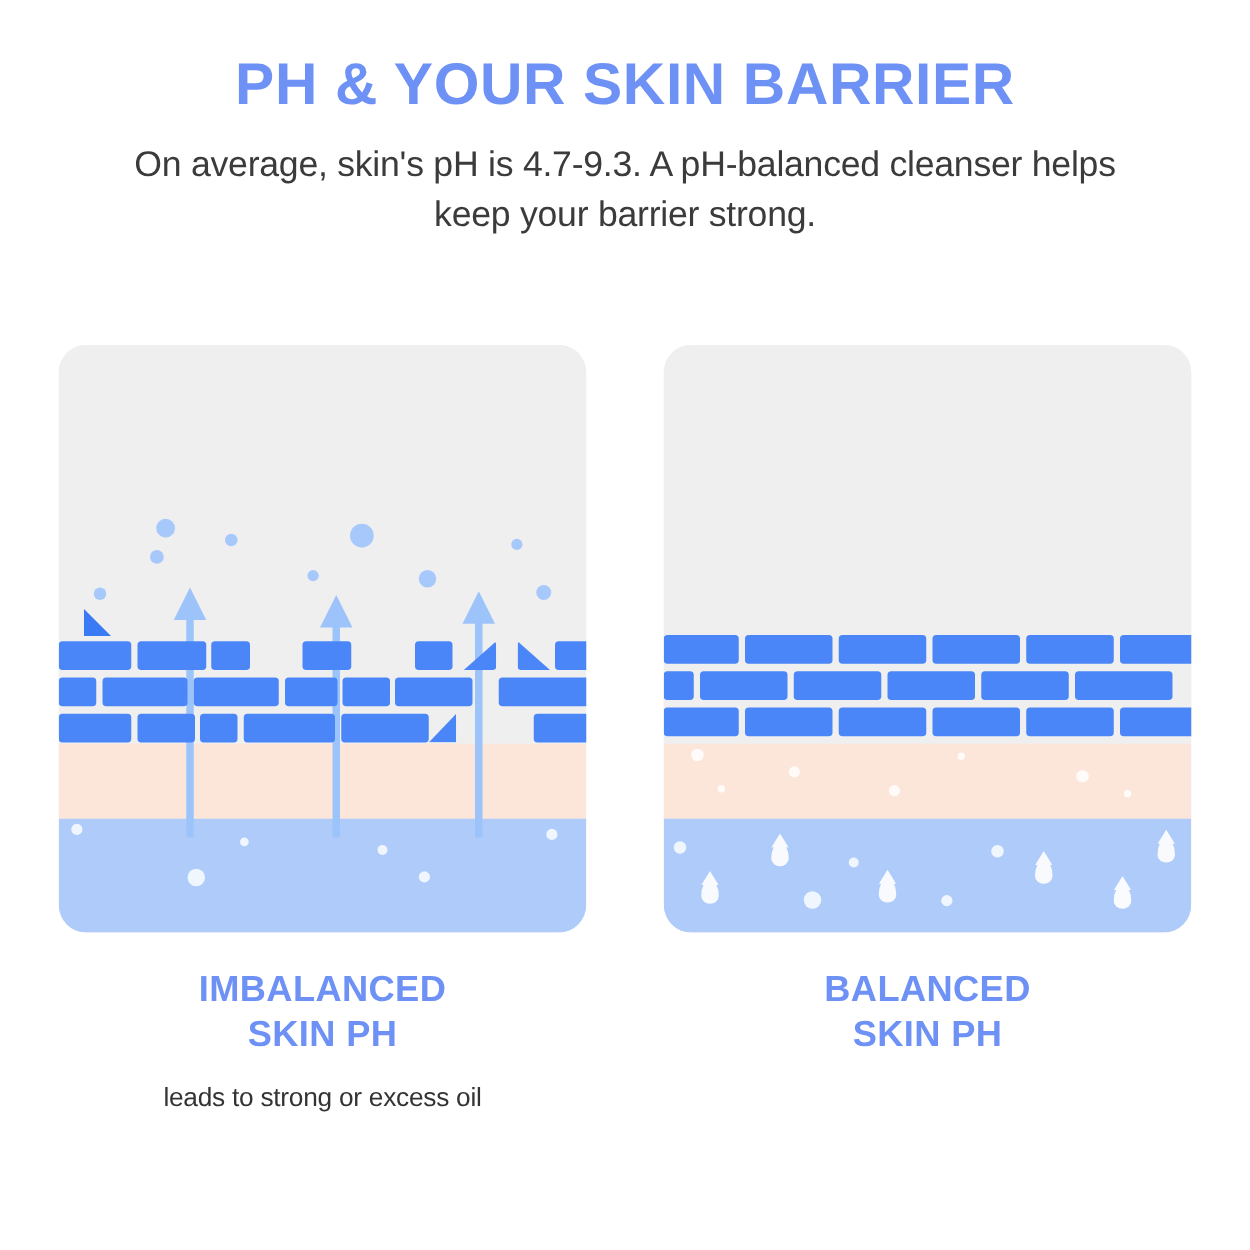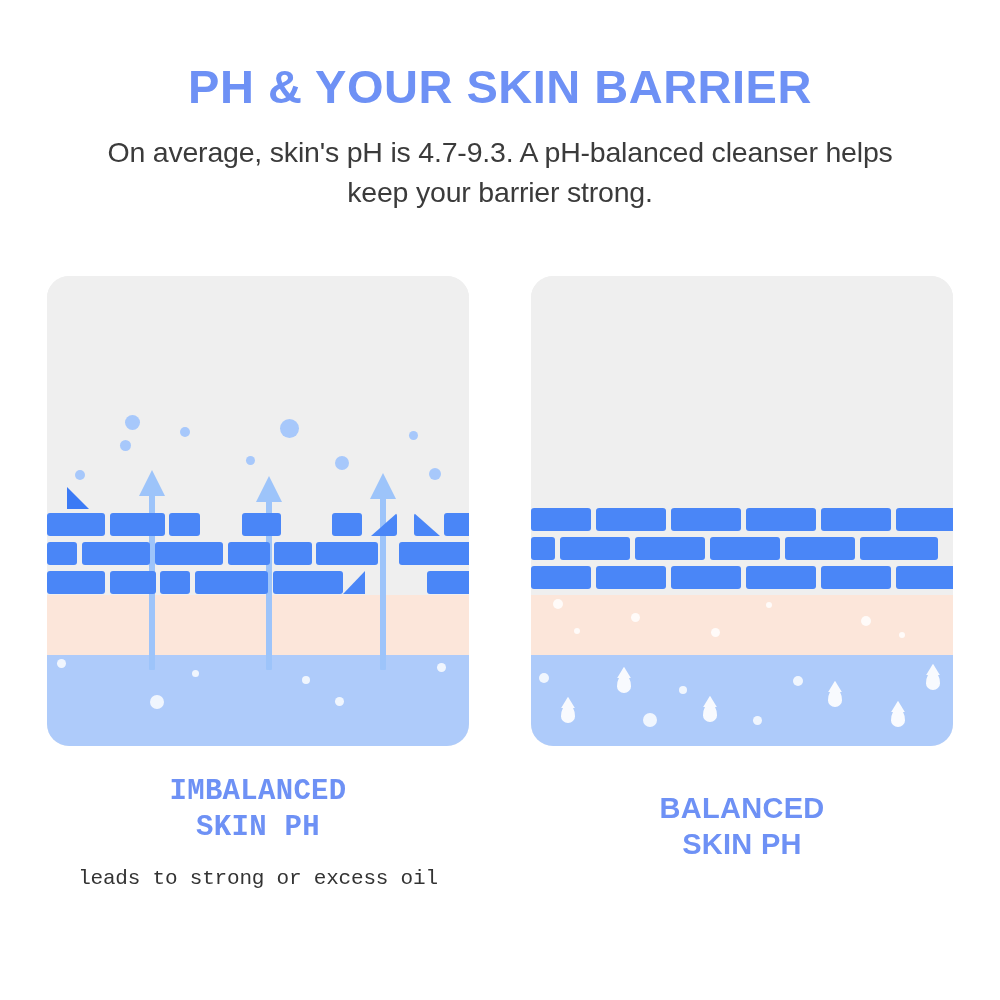--- a/index.html
+++ b/index.html
@@ -12,21 +12,21 @@
     height: 1000px;
     font-family: "Liberation Sans", sans-serif;
     color: #3a3a3a;
     overflow: hidden;
     position: relative;
   }
 
   
   .header {
     width: 100%;
-    padding-top: 62px;
+    padding-top: 42px;
     text-align: center;
     box-sizing: border-box;
   }
   .title {
     font-size: 47px;
     font-weight: 700;
     letter-spacing: 0.5px;
     color: #6e91f5;
     line-height: 1.05;
     margin: 0 0 22px 0;
@@ -235,21 +235,21 @@
       <div class="brick-frag frag-bl" style="left:20px; top:211px; width:22px; height:22px; background:#3b7af5;"></div>
 
       <div class="dot-white" style="left:10px;  top:383px; width:9px;  height:9px;"></div>
       <div class="dot-white" style="left:145px; top:394px; width:7px;  height:7px;"></div>
       <div class="dot-white" style="left:255px; top:400px; width:8px;  height:8px;"></div>
       <div class="dot-white" style="left:103px; top:419px; width:14px; height:14px;"></div>
       <div class="dot-white" style="left:288px; top:421px; width:9px;  height:9px;"></div>
       <div class="dot-white" style="left:390px; top:387px; width:9px;  height:9px;"></div>
     </div>
 
-    <div class="caption cap-left" style="position:relative; top:28px; left:0;font-family:Liberation Mono, monospace;">
+    <div class="caption cap-left" style="position:relative; top:28px; left:0;">
       <div class="cap-title">
         <span>IMBALANCED</span><br>
         <span>SKIN PH</span>
       </div>
       <p class="cap-sub">leads to strong or excess oil</p>
     </div>
   </div>
 
   <div class="col col-right">
     <div class="panel">
@@ -294,21 +294,21 @@
       <div class="droplet" style="left:360px; top:432px; width:14px; height:19px;"></div>
       <div class="droplet" style="left:395px; top:395px; width:14px; height:19px;"></div>
 
       <div class="dot-white" style="left:8px;   top:397px; width:10px; height:10px;"></div>
       <div class="dot-white" style="left:148px; top:410px; width:8px;  height:8px;"></div>
       <div class="dot-white" style="left:112px; top:437px; width:14px; height:14px;"></div>
       <div class="dot-white" style="left:222px; top:440px; width:9px;  height:9px;"></div>
       <div class="dot-white" style="left:262px; top:400px; width:10px; height:10px;"></div>
     </div>
 
-    <div class="caption cap-right" style="position:relative; top:44px; left:0;">
+    <div class="caption cap-right" style="position:relative; top:28px; left:0;">
       <div class="cap-title">
         <span>BALANCED</span><br>
         <span>SKIN PH</span>
       </div>
     </div>
   </div>
 
 </div>
 
 </body></html>

